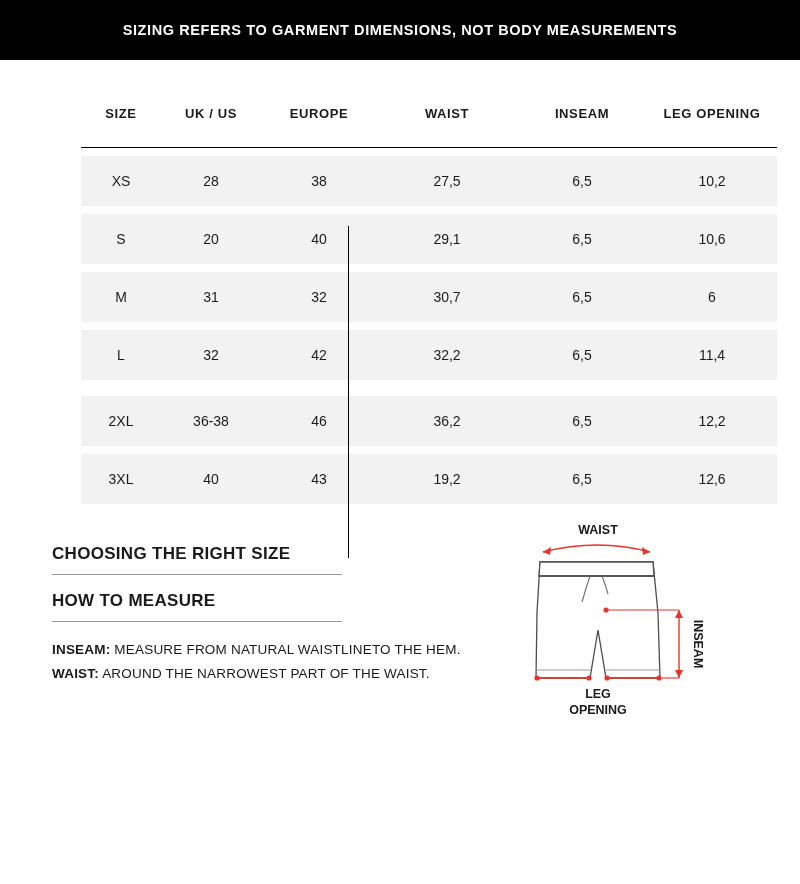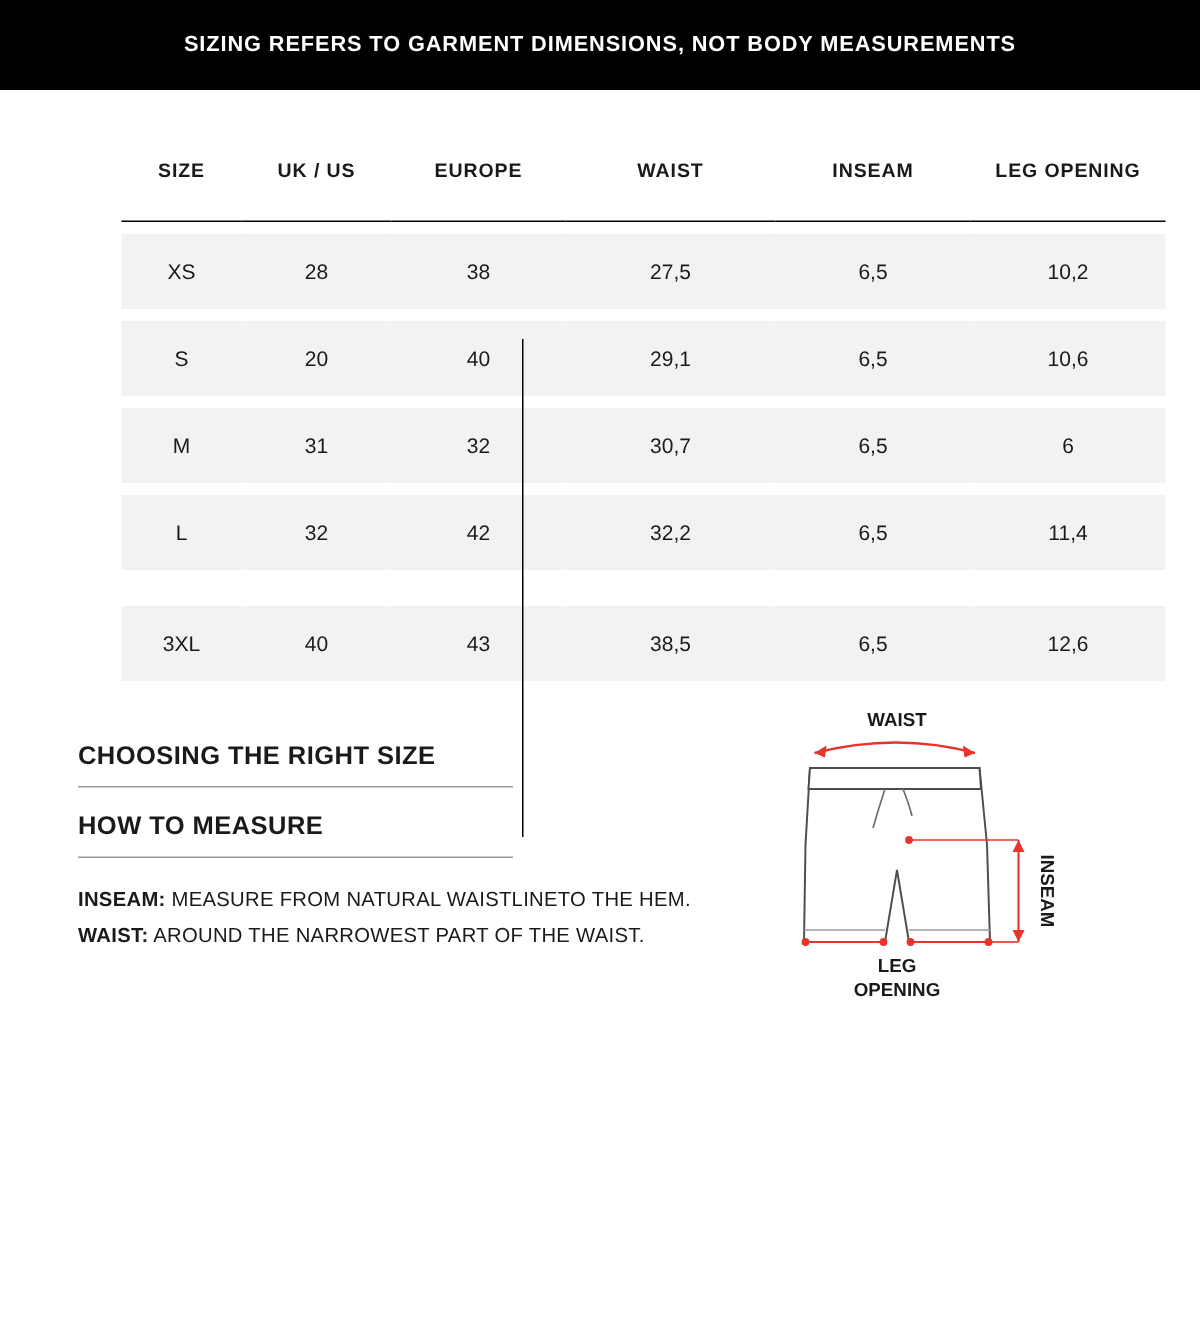--- a/index.html
+++ b/index.html
@@ -220,29 +220,37 @@
           <td>11,4</td>
         </tr>
         <tr class="spacer">
             <td colspan="6"></td>
           </tr>
 
         <tr class="spacer">
             <td colspan="6"></td>
           </tr>
 
+        <tr class="row-shaded">
+          <td>2XL</td>
+          <td>36-38</td>
+          <td>46</td>
+          <td>36,2</td>
+          <td>6,5</td>
+          <td>12,2</td>
+        </tr>
         <tr class="spacer">
             <td colspan="6"></td>
           </tr>
 
         <tr class="row-shaded">
           <td>3XL</td>
           <td>40</td>
           <td>43</td>
-          <td>38,5</td>
+          <td>19,2</td>
           <td>6,5</td>
           <td>12,6</td>
         </tr>
       </tbody>
     </table>
   </div>
 
   <div class="lower">
     <div class="lower-left">
 

